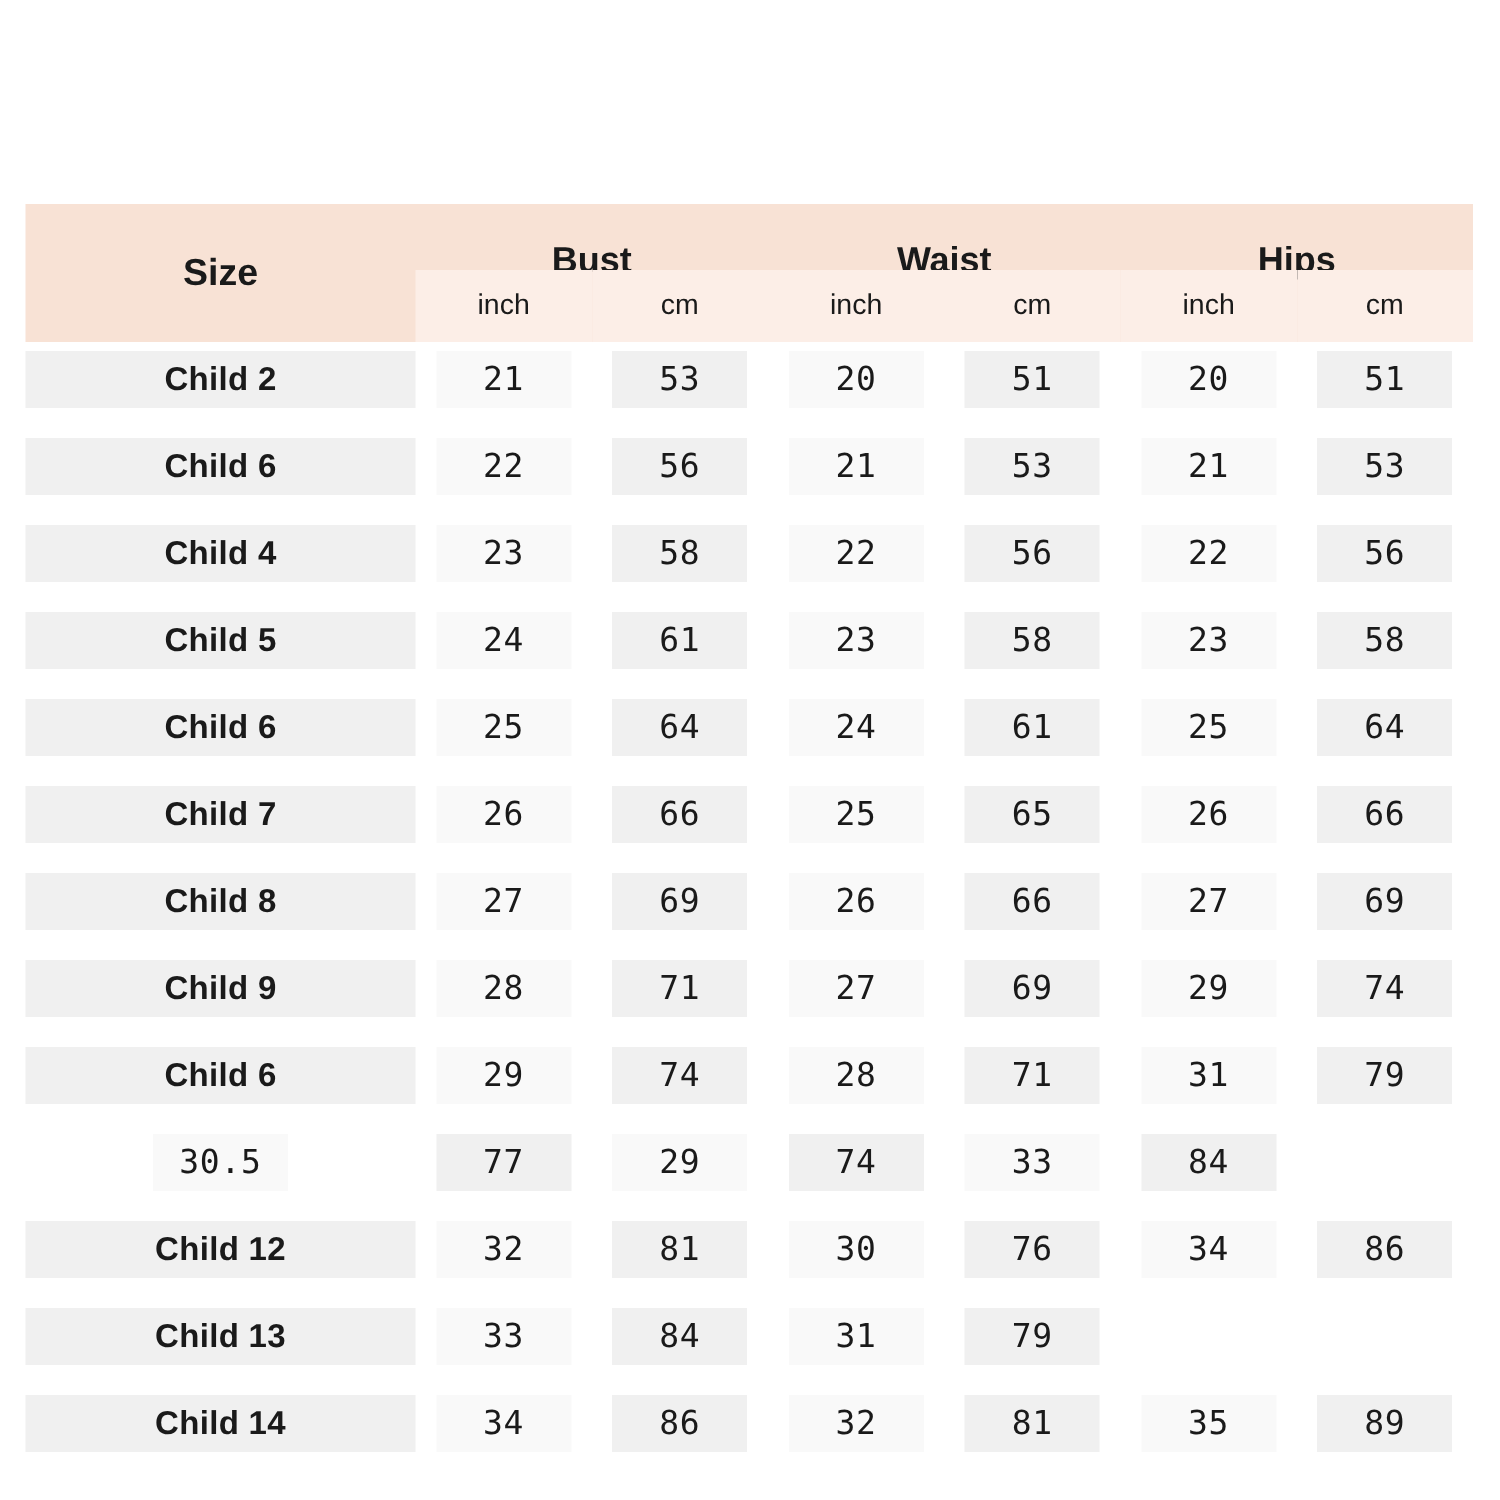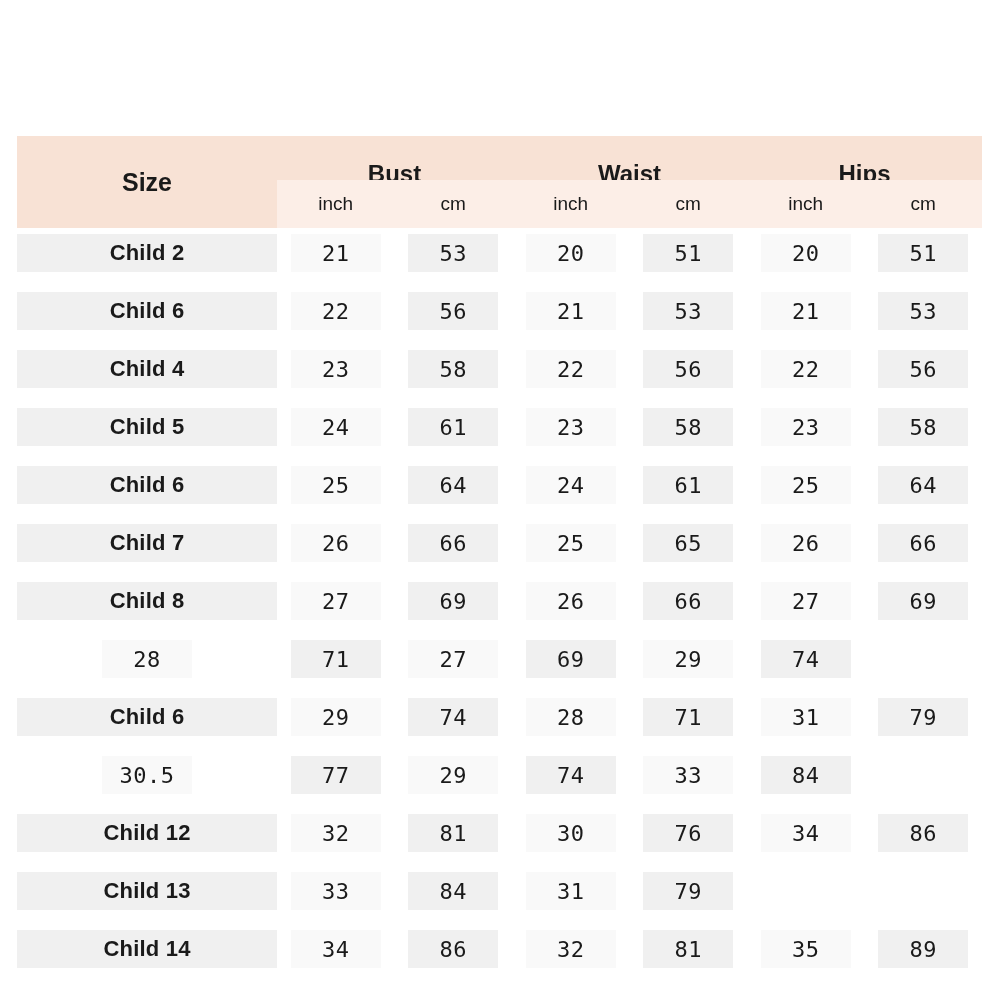--- a/index.html
+++ b/index.html
@@ -246,20 +246,21 @@
           <div class="chip cm">66</div>
         </div>
         <div class="vcell">
           <div class="chip inch">27</div>
         </div>
         <div class="vcell">
           <div class="chip cm">69</div>
         </div>
       </div>
       <div class="trow">
+        <div class="size-chip">Child 9</div>
         <div class="vcell">
           <div class="chip inch">28</div>
         </div>
         <div class="vcell">
           <div class="chip cm">71</div>
         </div>
         <div class="vcell">
           <div class="chip inch">27</div>
         </div>
         <div class="vcell">

